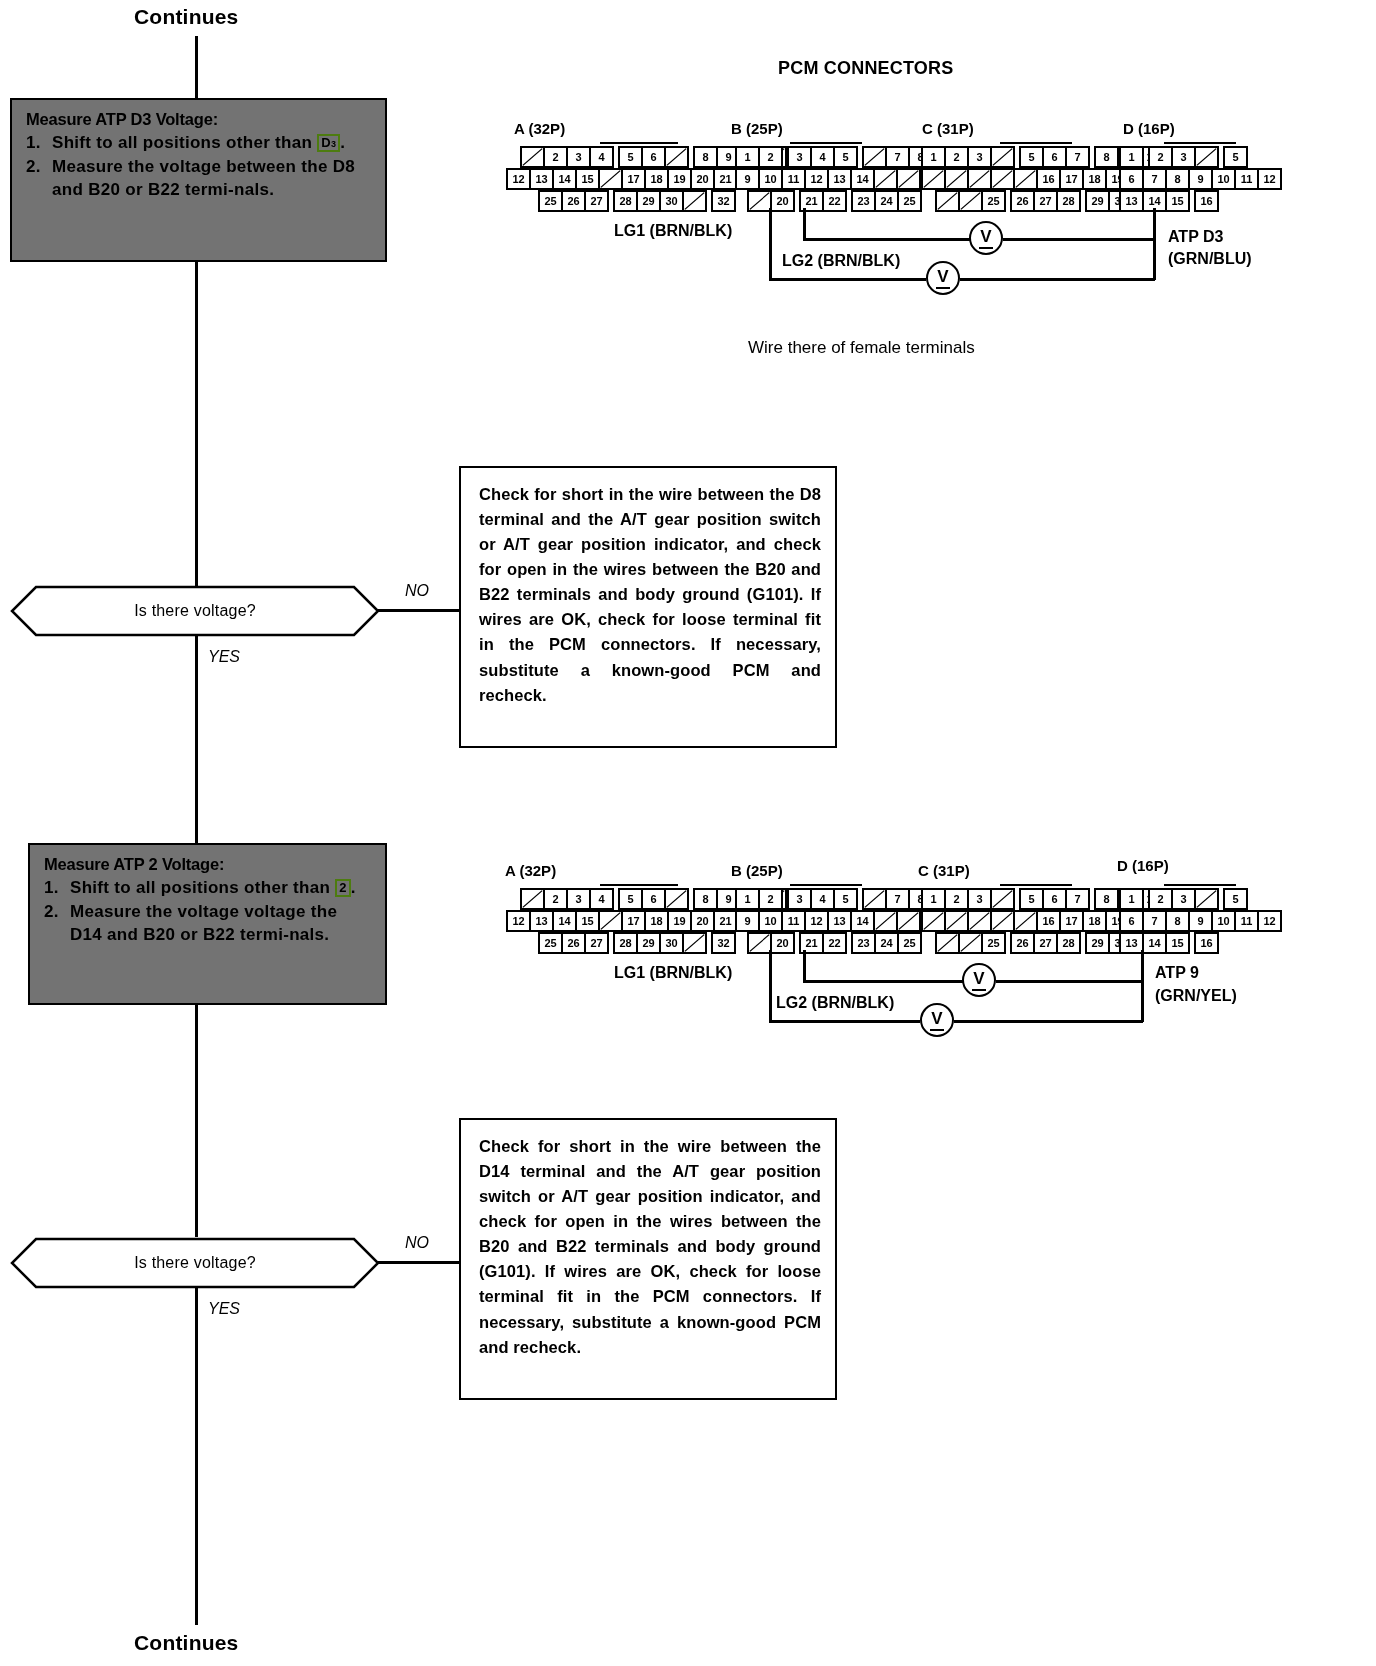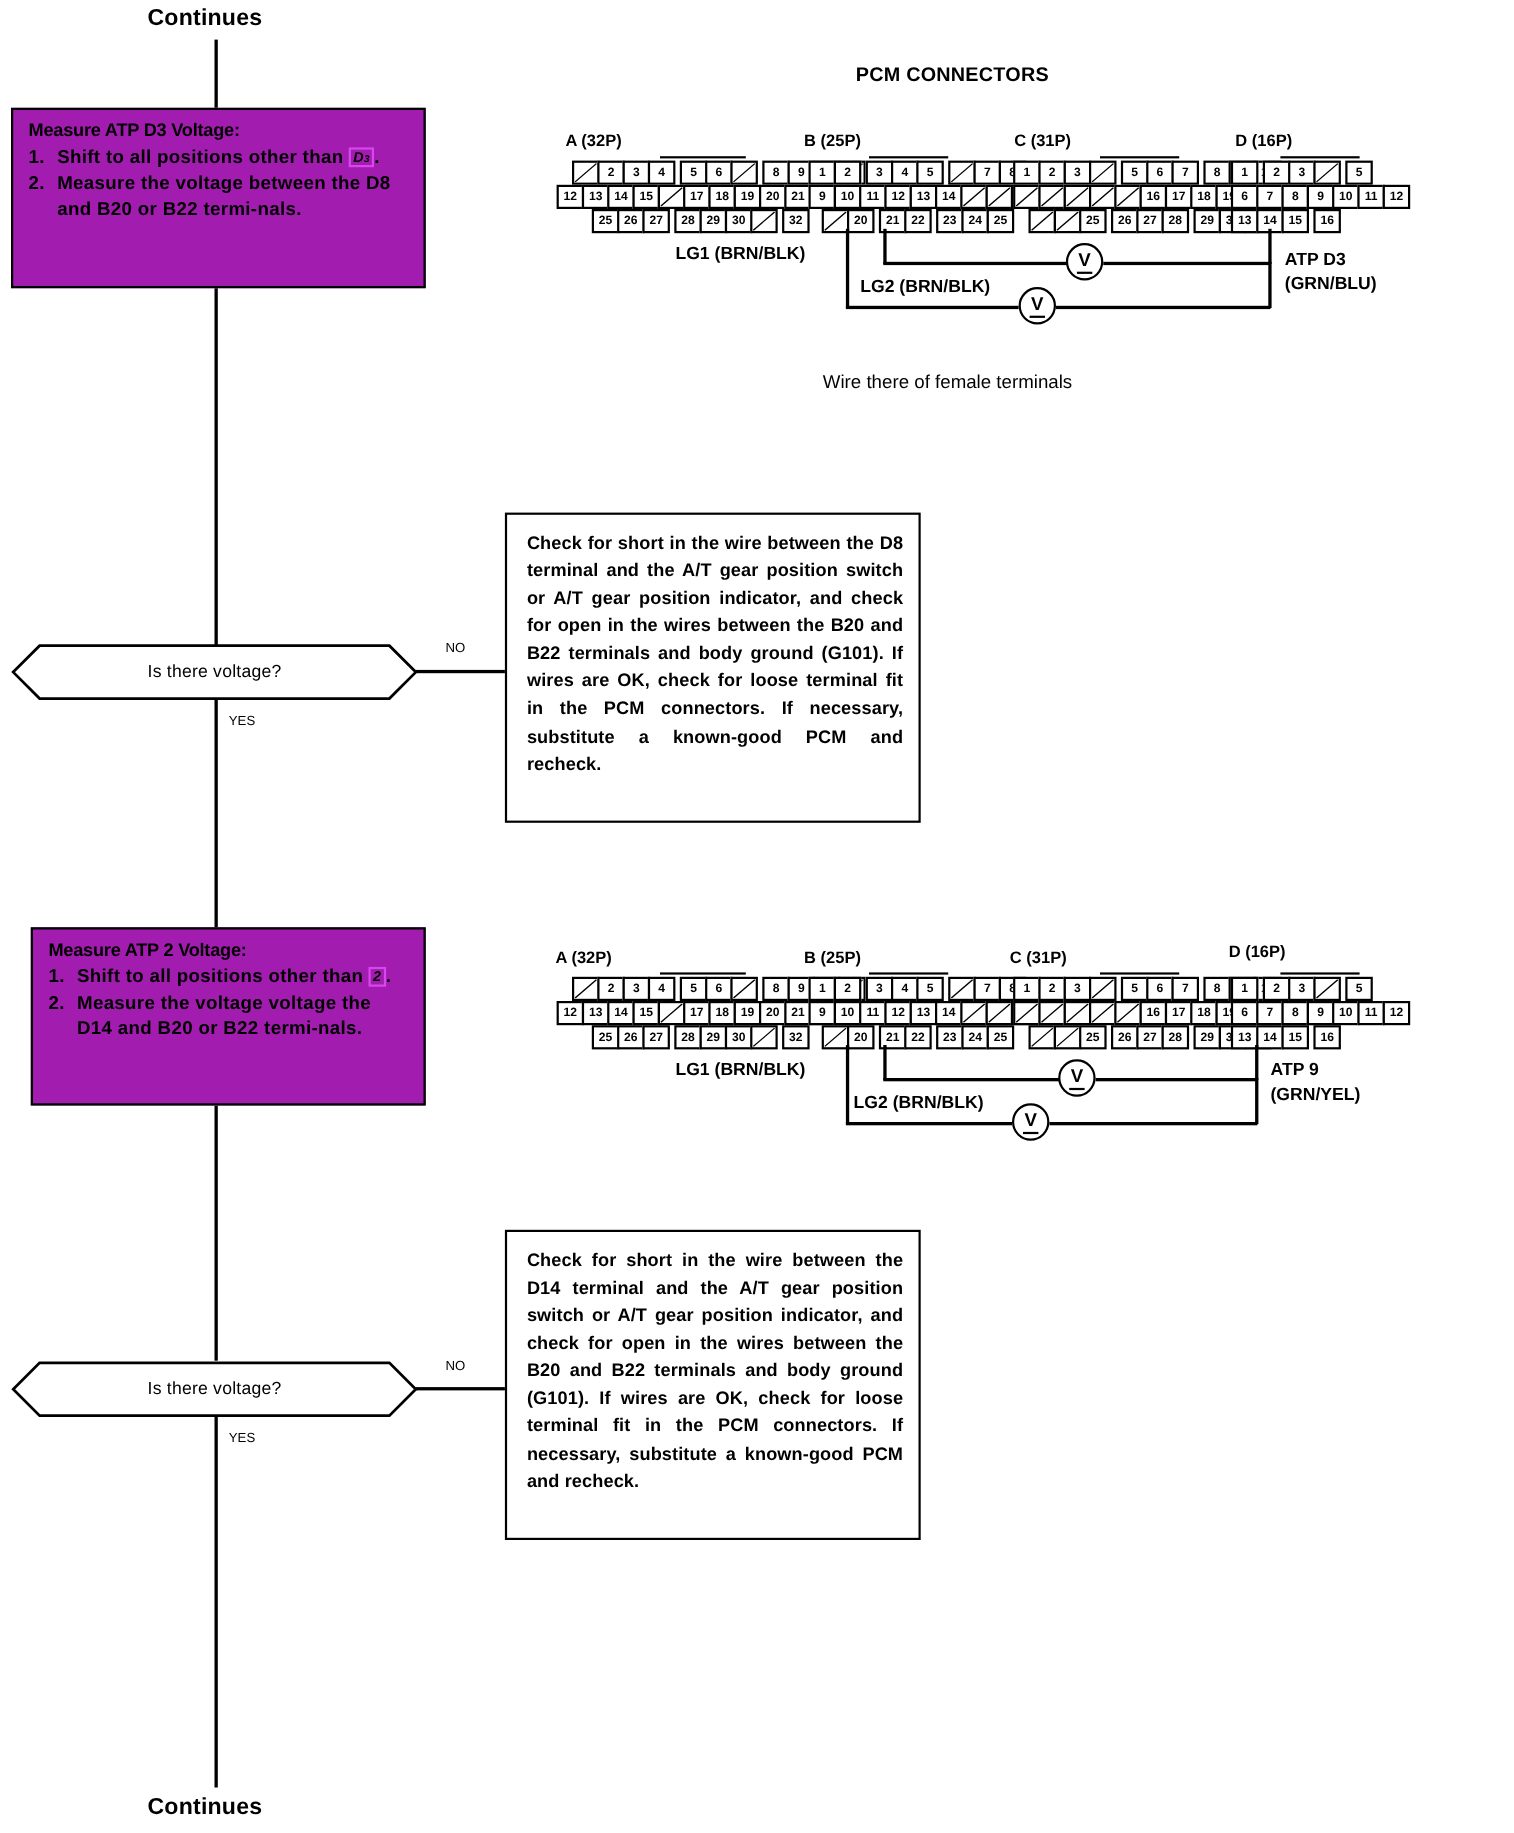--- a/index.html
+++ b/index.html
@@ -19,22 +19,23 @@
   
   .hdr-bold {
     position: absolute;
     font-weight: bold;
     font-size: 21px;
     letter-spacing: 0.2px;
     white-space: nowrap;
   }
   .lbl {
     position: absolute;
-    font-size: 12px;
+    font-size: 16px;
     white-space: nowrap;
+    font-style: italic;
   }
   .lbl-b {
     position: absolute;
     font-size: 15px;
     font-weight: bold;
     white-space: nowrap;
   }
 
   
   .vline {
@@ -45,48 +46,47 @@
   .hline {
     position: absolute;
     height: 3px;
     background: #000;
   }
 
   
   .box {
     position: absolute;
     border: 2px solid #000;
-    background: #a21caf;
+    background: #737373;
     padding: 10px 12px 12px 14px;
   }
   .box-title {
     font-weight: bold;
     font-size: 16.5px;
     margin-bottom: 3px;
     letter-spacing: -0.2px;
   }
   .step {
     display: flex;
     font-weight: bold;
     font-size: 17px;
     line-height: 1.32;
     letter-spacing: 0.3px;
     margin-top: 2px;
   }
   .step-num { width: 26px; flex: 0 0 26px; }
   .step-txt { flex: 1 1 auto; }
   .gearbox {
     display: inline-block;
-    border: 2px solid #d946ef;
+    border: 2px solid #4d7c0f;
     padding: 0 2px;
     font-size: 13px;
     line-height: 1.05;
     font-weight: bold;
     vertical-align: 1px;
-    font-style: italic;
   }
   .gearbox sub { font-size: 9px; vertical-align: baseline; }
 
   
   .action-box {
     position: absolute;
     border: 2px solid #000;
     background: #fff;
     padding: 14px 14px 14px 18px;
   }

